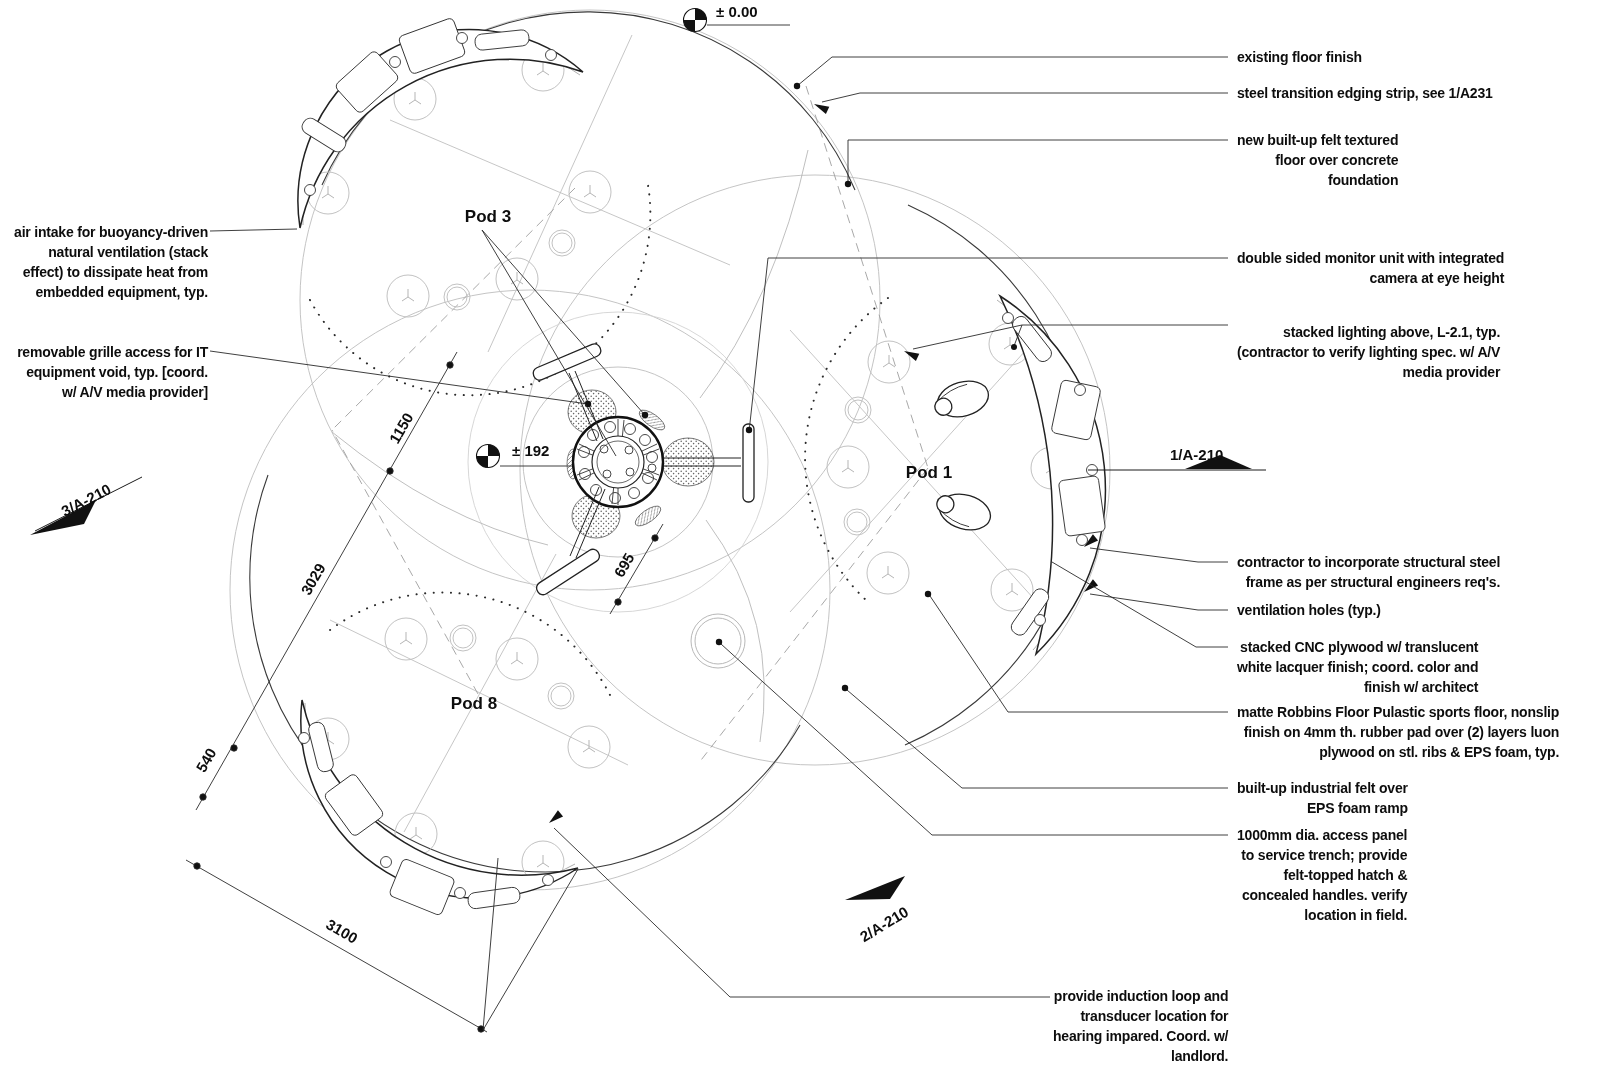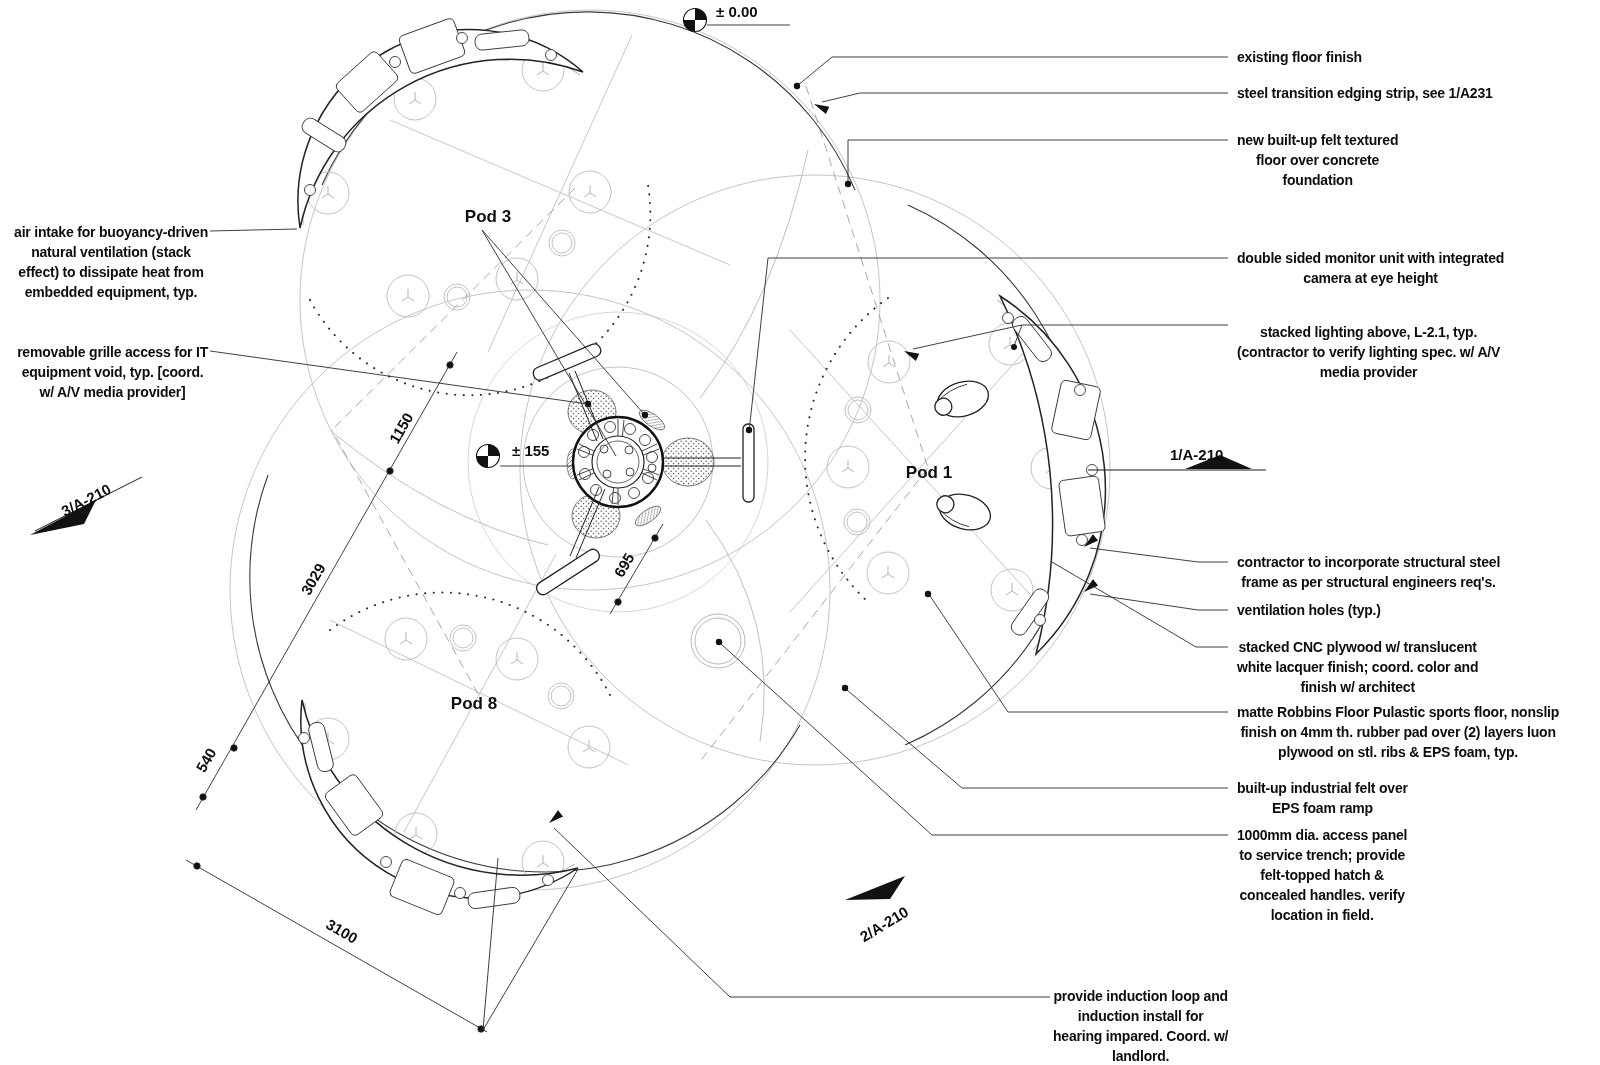--- a/index.html
+++ b/index.html
@@ -1,22 +1,22 @@
 <!DOCTYPE html>
 <html><head>
 <meta charset="utf-8">
 <style>
   html,body{margin:0;padding:0;background:#fff;}
   #sheet{position:relative;width:1600px;height:1065px;background:#fff;overflow:hidden;
          font-family:"Liberation Sans",sans-serif;color:#0d0d0d;}
   #plan-svg{position:absolute;left:0;top:0;}
   .note{position:absolute;font:700 14px/20px "Liberation Sans",sans-serif;letter-spacing:-0.2px;
         white-space:pre-line;color:#0d0d0d;}
-  .note.right-col{text-align:center;}
-  .note.left-col{text-align:center;}
+  .note.right-col{text-align:right;}
+  .note.left-col{text-align:right;}
   .podlabel{position:absolute;font:700 17px/17px "Liberation Sans",sans-serif;white-space:nowrap;
             transform:translate(-50%,-50%);}
   .dim{position:absolute;font:700 15px/15px "Liberation Sans",sans-serif;white-space:nowrap;}
   .sec{position:absolute;font:700 15px/15px "Liberation Sans",sans-serif;white-space:nowrap;}
   .lvl{position:absolute;font:700 15px/15px "Liberation Sans",sans-serif;white-space:nowrap;}
 </style>
 </head>
 <body>
 
 <div id="sheet">
@@ -412,35 +412,35 @@
 
   <div class="note left-col" style="right:1392px;top:222px">air intake for buoyancy-driven
 natural ventilation (stack
 effect) to dissipate heat from
 embedded equipment, typ.</div>
   <div class="note left-col" style="right:1392px;top:342px">removable grille access for IT
 equipment void, typ. [coord.
 w/ A/V media provider]</div>
 
   <div class="note right-col" style="left:1053px;top:986px">provide induction loop and
-induction install for
+transducer location for
 hearing impared. Coord. w/
 landlord.</div>
 
   <div class="podlabel" style="left:929px;top:472px">Pod 1</div>
   <div class="podlabel" style="left:474px;top:703px">Pod 8</div>
   <div class="podlabel" style="left:488px;top:216px">Pod 3</div>
 
   <div class="dim" style="left:401px;top:428px;transform:translate(-50%,-50%) rotate(-60deg)">1150</div>
   <div class="dim" style="left:313px;top:579px;transform:translate(-50%,-50%) rotate(-60deg)">3029</div>
   <div class="dim" style="left:206px;top:760px;transform:translate(-50%,-50%) rotate(-60deg)">540</div>
   <div class="dim" style="left:342px;top:931px;transform:translate(-50%,-50%) rotate(30deg)">3100</div>
   <div class="dim" style="left:624px;top:565px;transform:translate(-50%,-50%) rotate(-60deg)">695</div>
 
   <div class="sec" style="left:86px;top:500px;transform:translate(-50%,-50%) rotate(-27deg)">3/A-210</div>
   <div class="sec" style="left:1170px;top:447px">1/A-210</div>
   <div class="sec" style="left:884px;top:924px;transform:translate(-50%,-50%) rotate(-31deg)">2/A-210</div>
 
   <div class="lvl" style="left:716px;top:4px">± 0.00</div>
-  <div class="lvl" style="left:512px;top:443px">± 155</div>
+  <div class="lvl" style="left:512px;top:443px">± 192</div>
 </div>
 
 </div>
 
 </body></html>

